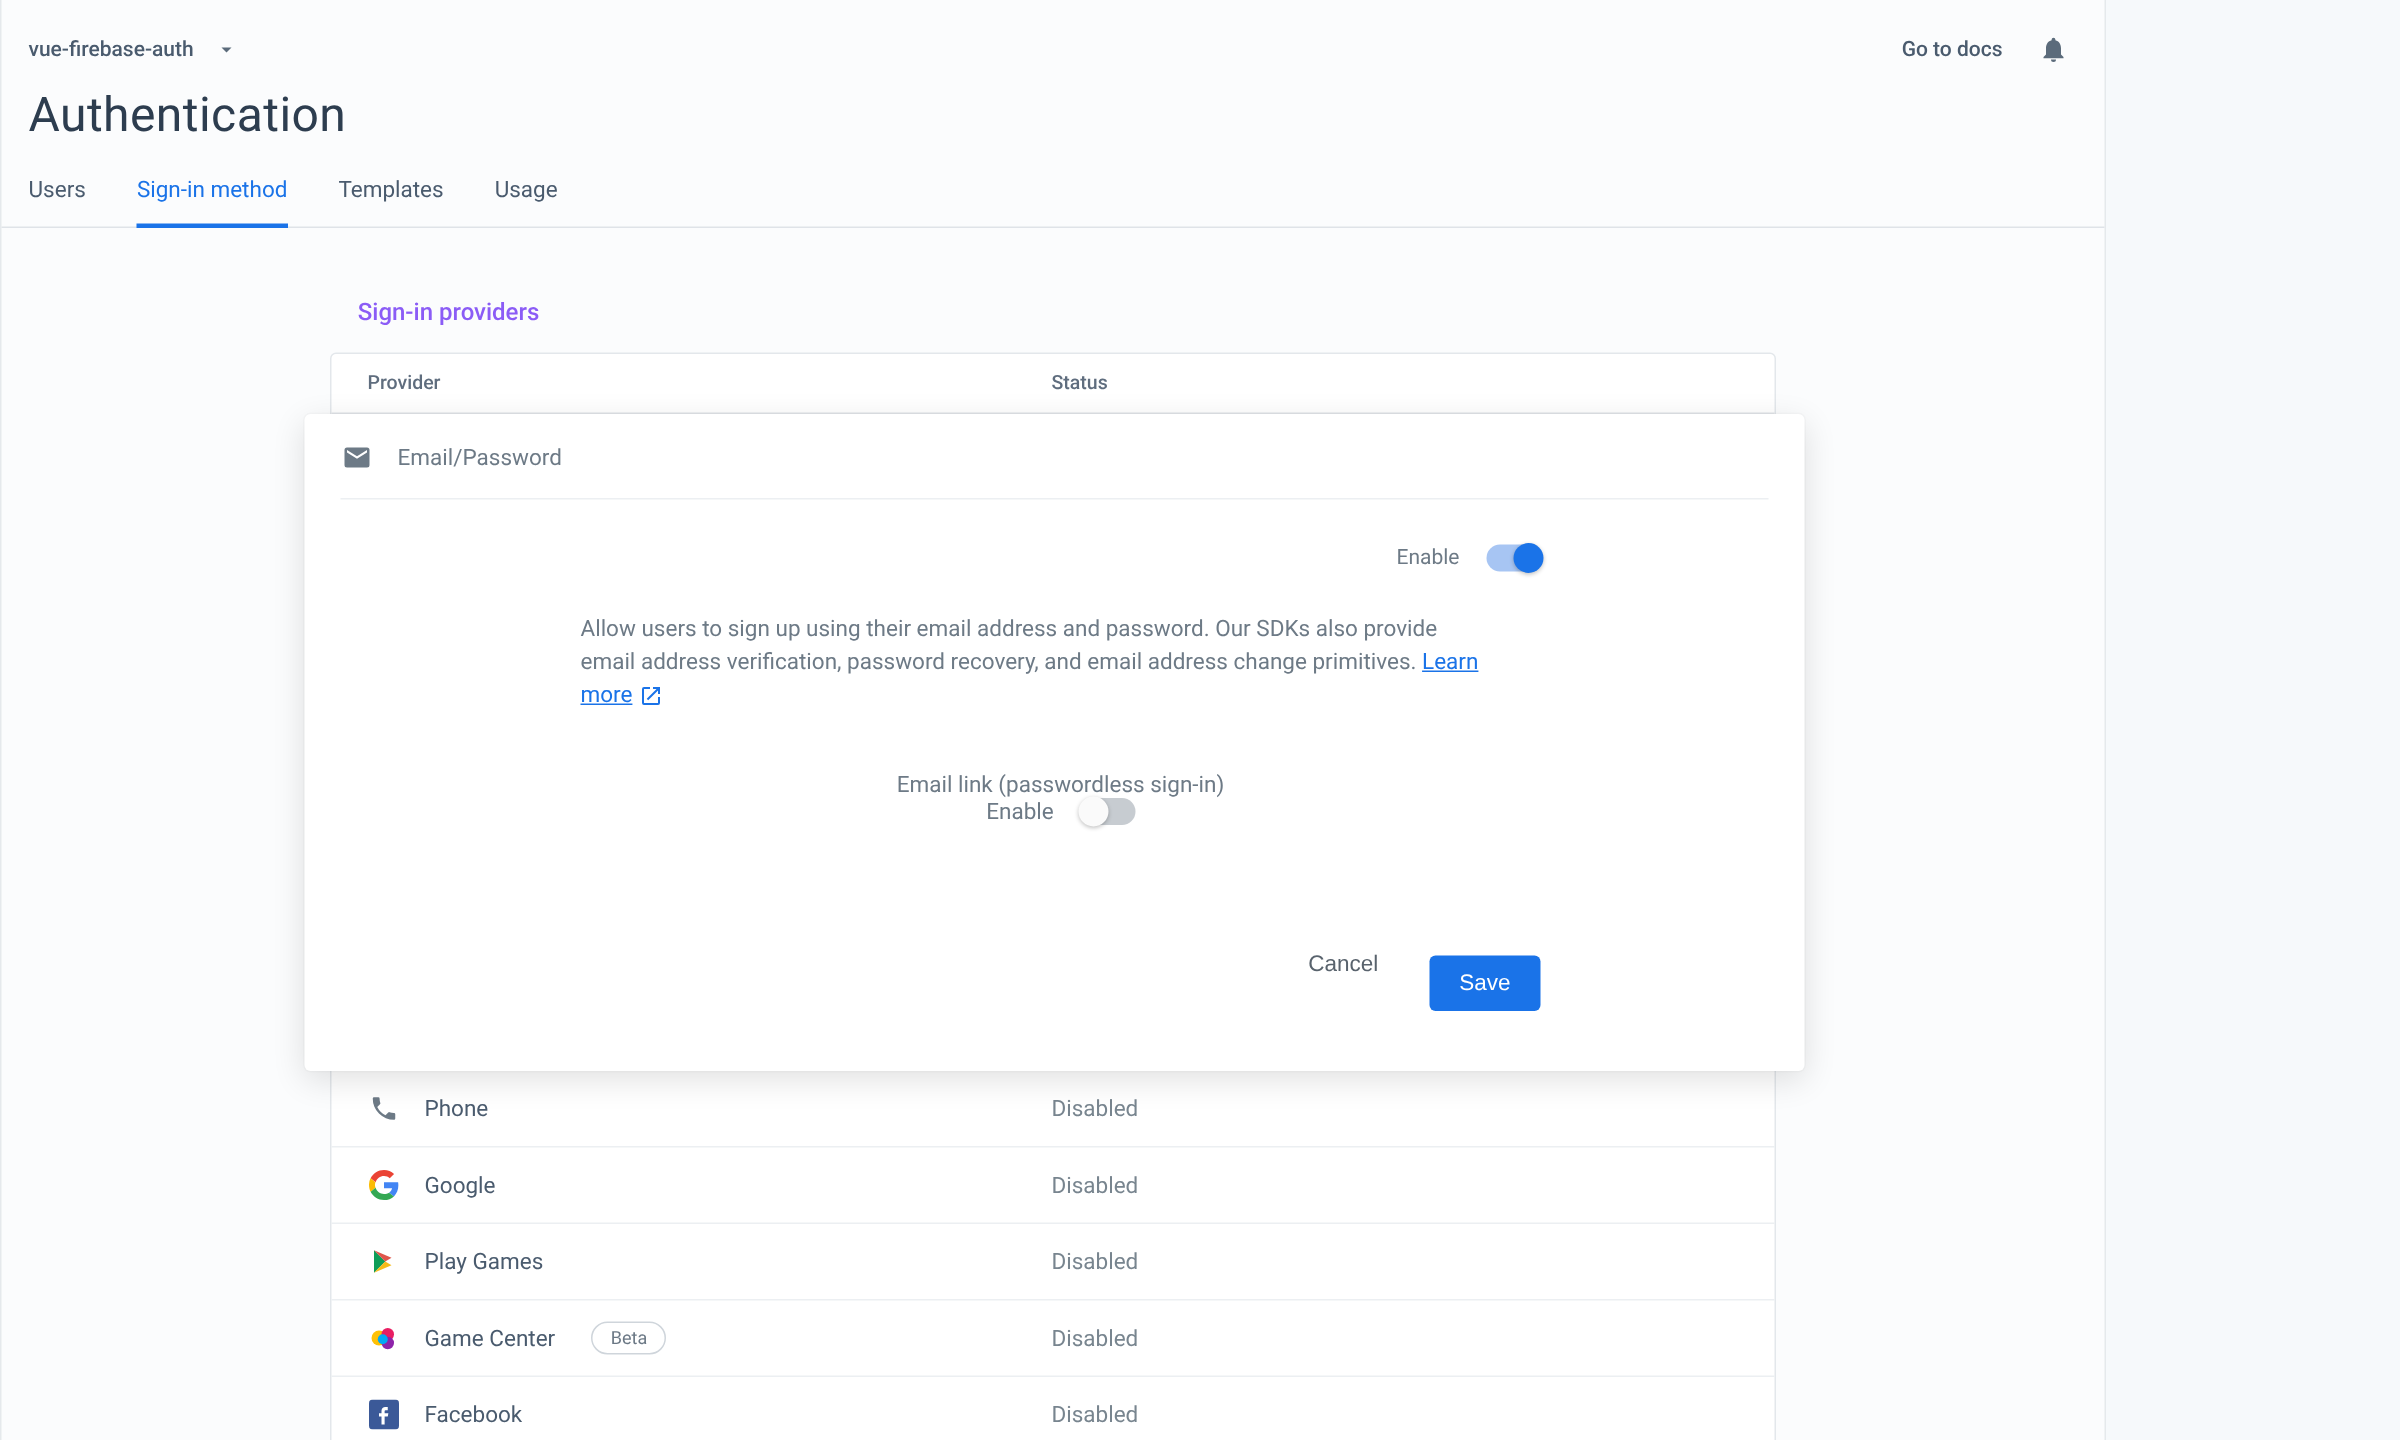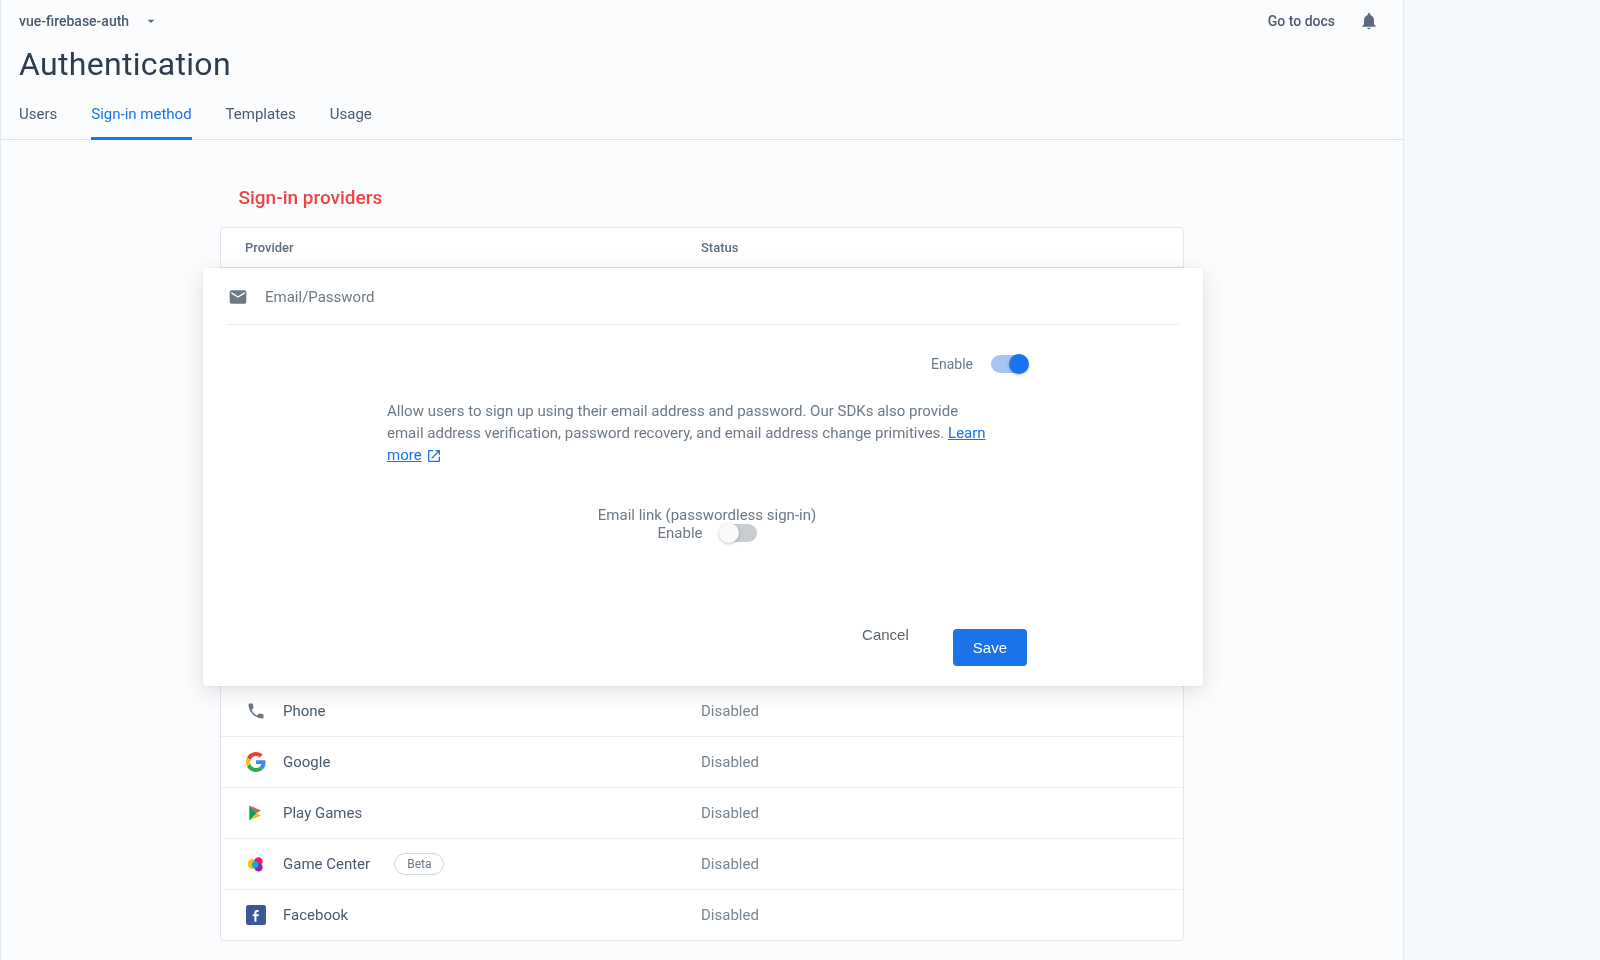--- a/index.html
+++ b/index.html
@@ -23,21 +23,21 @@
   border-left: 1px solid #e5e9ec;
   border-right: 1px solid #e5e9ec;
   min-height: 960px;
 }
 
 
 .topbar {
   display: flex;
   align-items: center;
   justify-content: space-between;
-  padding: 11px 18px 0 18px;
+  padding: 23px 18px 0 18px;
 }
 .project-select {
   display: inline-flex;
   align-items: center;
   gap: 12px;
   color: #4a5b6e;
   font-size: 14px;
   font-weight: 500;
   cursor: pointer;
 }
@@ -83,22 +83,22 @@
 
 .content {
   display: flex;
   flex-direction: column;
   align-items: center;
   padding-top: 46px;
 }
 
 .section-title {
   width: 964px;
-  color: #ef4444;
-  font-size: 19px;
+  color: #8b5cf6;
+  font-size: 16px;
   font-weight: 500;
   margin-bottom: 18px;
   margin-left: 37px;
 }
 
 .providers-table {
   width: 964px;
   background: #fff;
   border: 1px solid #e3e7eb;
   border-radius: 4px;
@@ -145,21 +145,21 @@
 }
 
 
 .expanded-card {
   position: relative;
   width: 1000px;
   margin-left: -18px;
   background: #fff;
   border-radius: 4px;
   box-shadow: 0 6px 22px rgba(0,0,0,0.12), 0 0 0 1px rgba(0,0,0,0.02);
-  padding: 18px 24px 20px 24px;
+  padding: 18px 24px 40px 24px;
 }
 .expanded-head {
   display: flex;
   align-items: center;
   gap: 16px;
   color: #6d7a86;
   font-size: 15px;
   padding-bottom: 16px;
   border-bottom: 1px solid #eceff2;
 }
@@ -202,21 +202,21 @@
 }
 .sub-row .right {
   display: flex;
   align-items: center;
   gap: 18px;
 }
 
 .actions {
   display: flex;
   justify-content: flex-end;
-  gap: 44px;
+  gap: 34px;
   margin-top: 60px;
   align-items: center;
 }
 .btn-text {
   color: #59636d;
   font-weight: 500;
   font-size: 15px;
   cursor: pointer;
   background: none;
   border: none;

